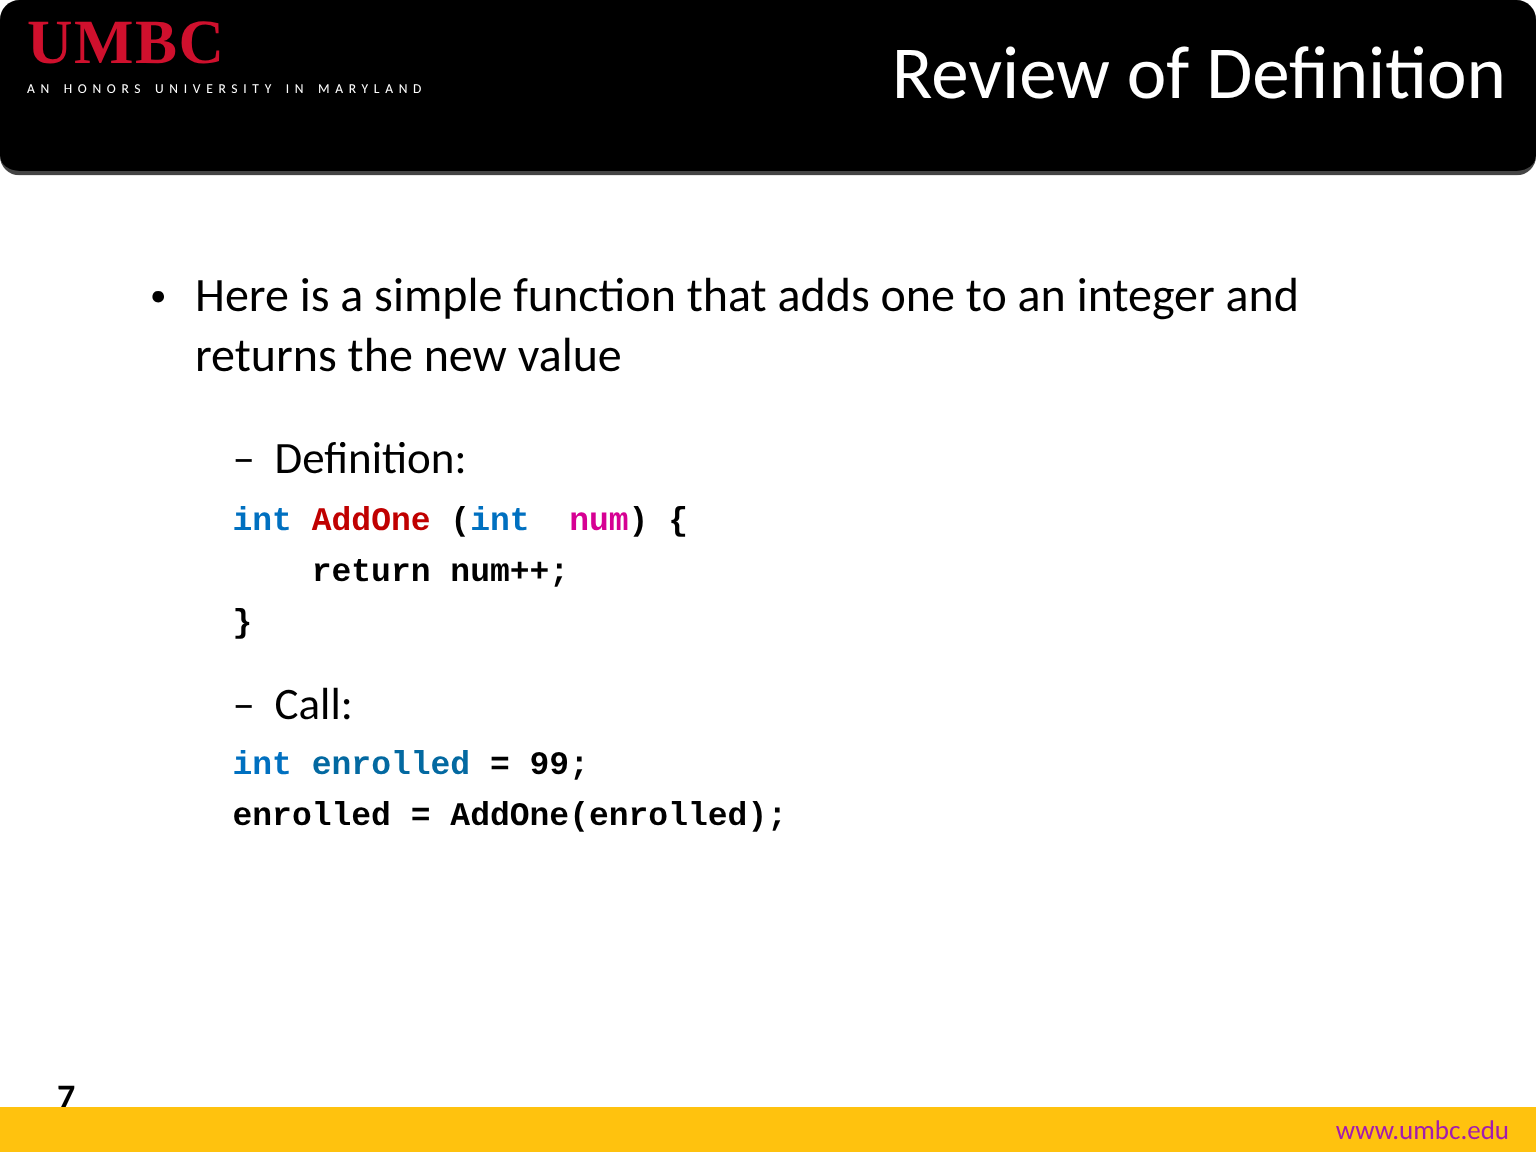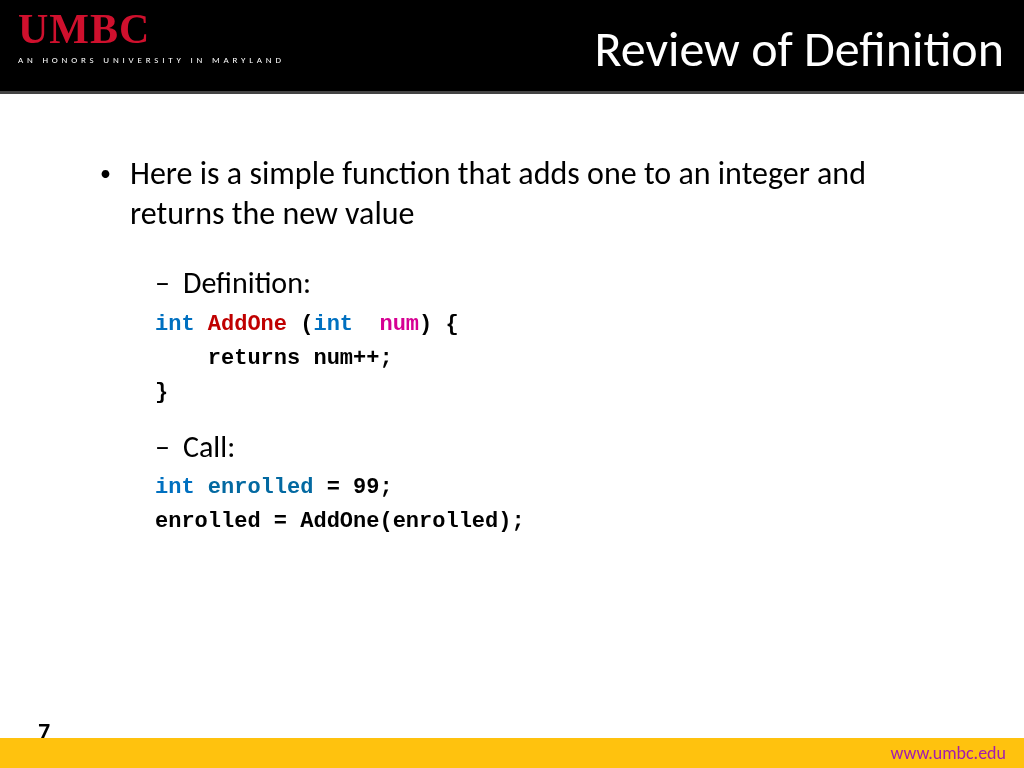--- a/index.html
+++ b/index.html
@@ -1,18 +1,18 @@
 <!DOCTYPE html>
 <html><head>
 <meta charset="utf-8">
 <style>
   * { margin: 0; padding: 0; box-sizing: border-box; }
   html, body { width: 1024px; height: 768px; font-family: Calibri, Arial, sans-serif; background: #fff; overflow: hidden; }
   .slide { width: 1024px; height: 768px; position: relative; }
-  .header { background: #000; height: 94px; width: 100%; position: relative; border-bottom: 3px solid #444; }
+  .header { background: #000; height: 117px; width: 100%; position: relative; border-bottom: 3px solid #444; border-radius: 13px; }
   .logo-block { position: absolute; left: 18px; top: 8px; }
   .logo-main { font-family: 'Times New Roman', serif; font-weight: 700; color: #cf102d; font-size: 42px; letter-spacing: 1px; line-height: 1; }
   .logo-sub { color: #fff; font-size: 9px; letter-spacing: 3.8px; margin-top: 4px; font-weight: 400; }
   .title { position: absolute; right: 20px; top: 18px; color: #fff; font-size: 50px; font-weight: 400; }
   .body { padding: 60px 60px 0 100px; font-size: 32px; color: #000; line-height: 1.25; }
   .bullet-row { display: flex; margin-bottom: 30px; }
   .bullet-dot { width: 30px; flex-shrink: 0; font-size: 22px; padding-top: 6px; }
   .bullet-text { flex: 1; }
   .sub { margin-left: 55px; font-size: 30px; }
   .dash-row { display: flex; margin-bottom: 6px; margin-top: 18px; }
@@ -47,21 +47,21 @@
     </div>
 
     <div class="sub">
 
       <div class="dash-row">
         <div class="dash">–</div>
         <div>Definition:</div>
       </div>
 
       <div class="code"><span class="kw-type">int</span> <span class="kw-name">AddOne</span><span> (</span><span class="kw-type">int</span>  <span class="kw-param">num</span><span>) {</span></div>
-      <div class="code">    returns num++;</div>
+      <div class="code">    return num++;</div>
       <div class="code">}</div>
 
       <div class="dash-row">
         <div class="dash">–</div>
         <div>Call:</div>
       </div>
 
       <div class="code"><span class="kw-type">int</span> <span class="kw-var">enrolled</span><span> = 99;</span></div>
       <div class="code">enrolled = AddOne(enrolled);</div>
 

